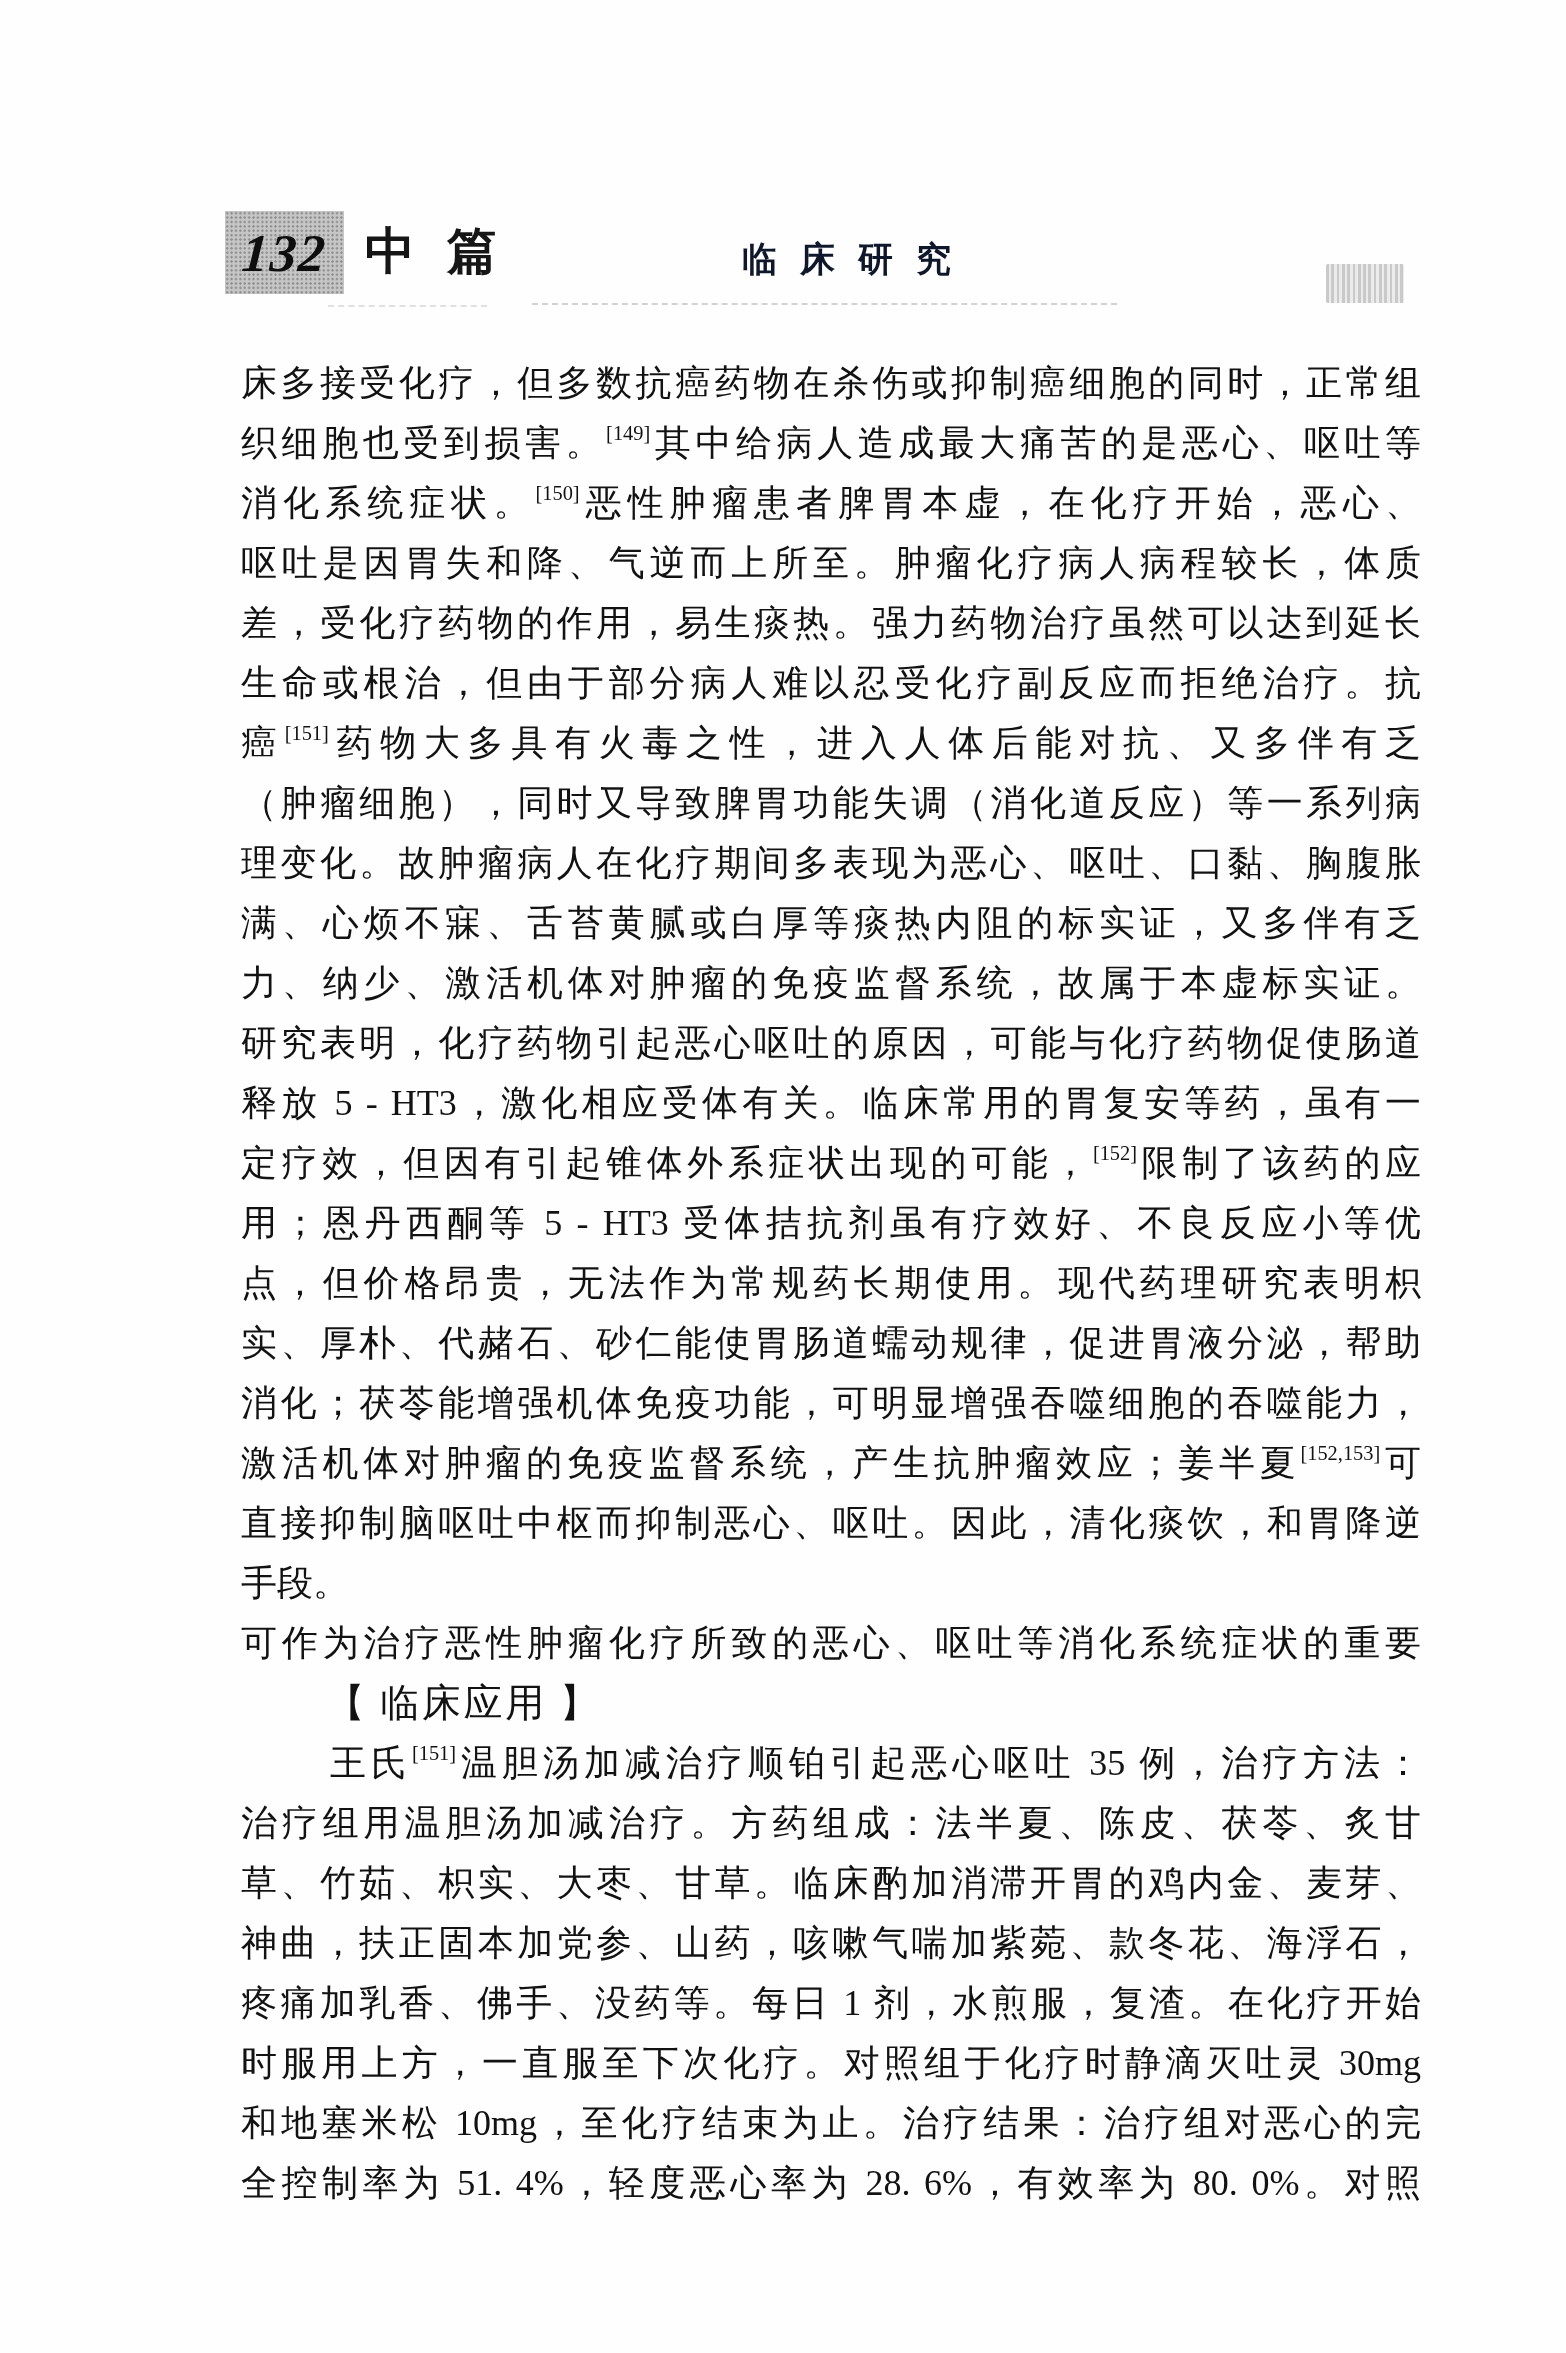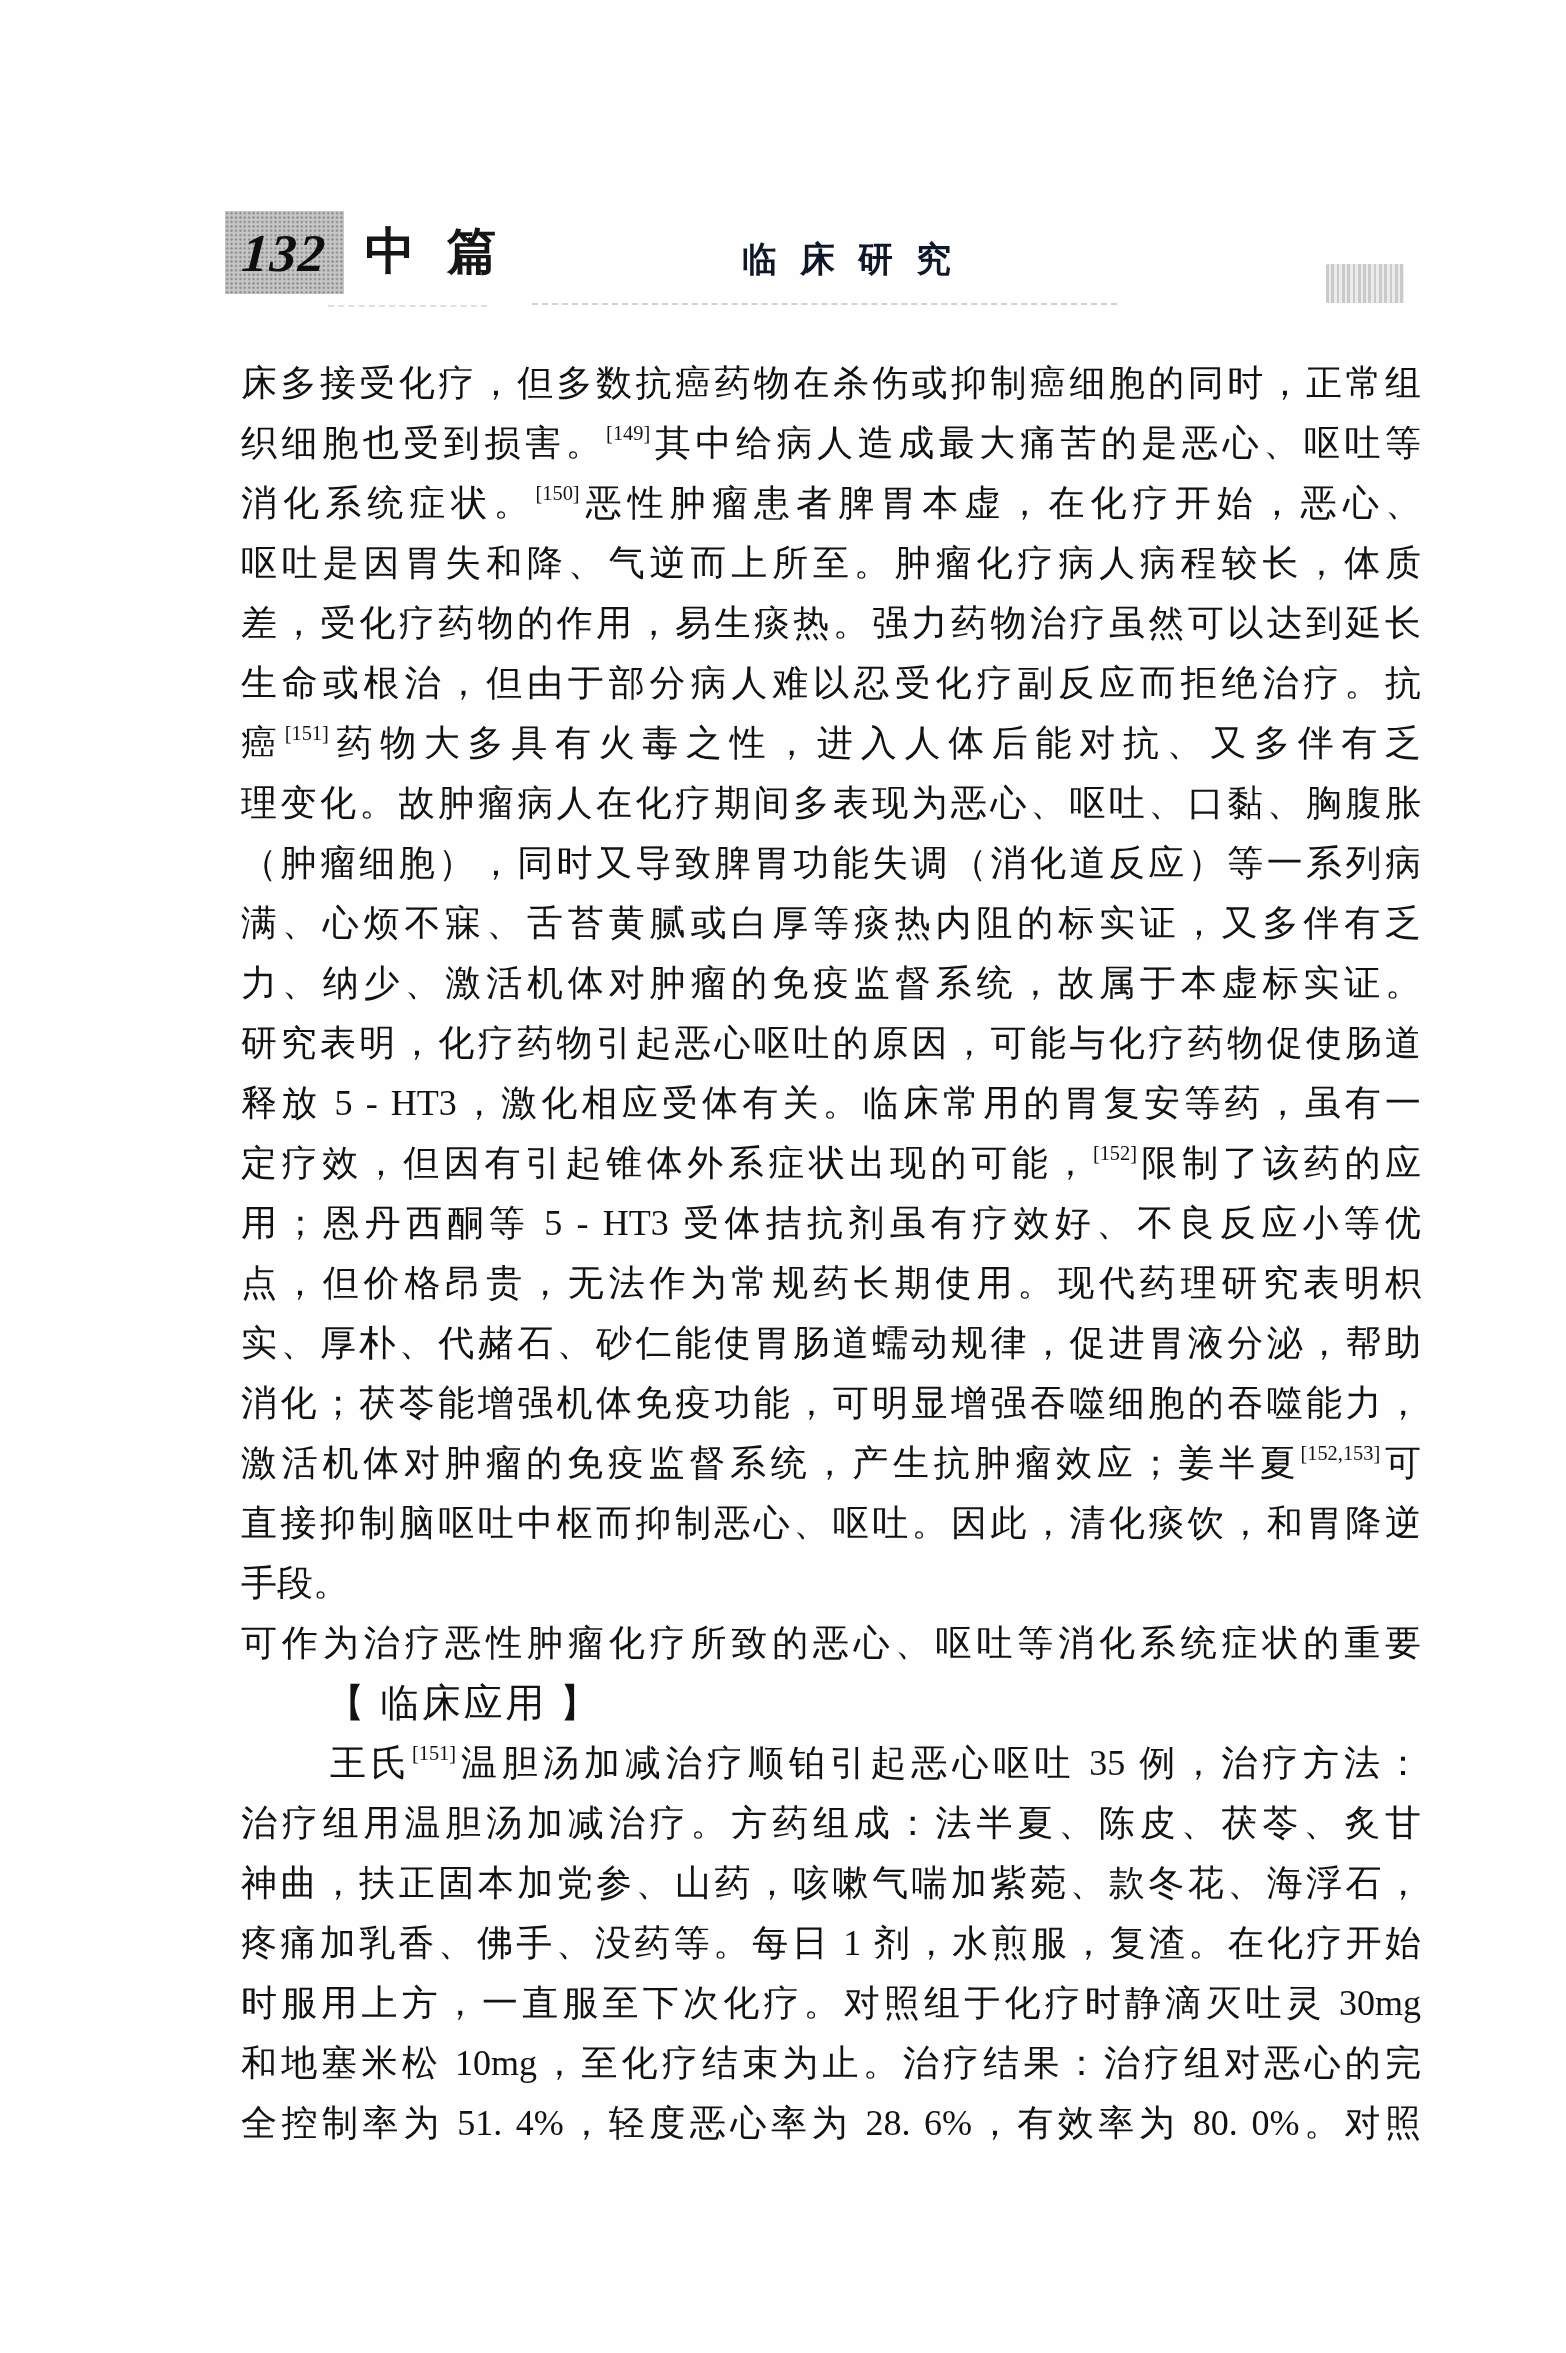--- a/index.html
+++ b/index.html
@@ -102,40 +102,41 @@
 
   <div class="text-block">
     <div>
         <div class="line"><span>床多接受化疗，但多数抗癌药物在杀伤或抑制癌细胞的同时，正常组</span></div>
         <div class="line"><span>织细胞也受到损害。</span><span class="ref-sup">[149]</span><span>其中给病人造成最大痛苦的是恶心、呕吐等</span></div>
         <div class="line"><span>消化系统症状。</span><span class="ref-sup">[150]</span><span>恶性肿瘤患者脾胃本虚，在化疗开始，恶心、</span></div>
         <div class="line"><span>呕吐是因胃失和降、气逆而上所至。肿瘤化疗病人病程较长，体质</span></div>
         <div class="line"><span>差，受化疗药物的作用，易生痰热。强力药物治疗虽然可以达到延长</span></div>
         <div class="line"><span>生命或根治，但由于部分病人难以忍受化疗副反应而拒绝治疗。抗</span></div>
         <div class="line"><span>癌</span><span class="ref-sup">[151]</span><span>药物大多具有火毒之性，进入人体后能对抗、又多伴有乏</span></div>
+        <div class="line"><span>（肿瘤细胞），同时又导致脾胃功能失调（消化道反应）等一系列病</span></div>
         <div class="line"><span>理变化。故肿瘤病人在化疗期间多表现为恶心、呕吐、口黏、胸腹胀</span></div>
-        <div class="line"><span>（肿瘤细胞），同时又导致脾胃功能失调（消化道反应）等一系列病</span></div>
         <div class="line"><span>满、心烦不寐、舌苔黄腻或白厚等痰热内阻的标实证，又多伴有乏</span></div>
         <div class="line"><span>力、纳少、激活机体对肿瘤的免疫监督系统，故属于本虚标实证。</span></div>
         <div class="line"><span>研究表明，化疗药物引起恶心呕吐的原因，可能与化疗药物促使肠道</span></div>
         <div class="line"><span>释放 5 - HT3，激化相应受体有关。临床常用的胃复安等药，虽有一</span></div>
         <div class="line"><span>定疗效，但因有引起锥体外系症状出现的可能，</span><span class="ref-sup">[152]</span><span>限制了该药的应</span></div>
         <div class="line"><span>用；恩丹西酮等 5 - HT3 受体拮抗剂虽有疗效好、不良反应小等优</span></div>
         <div class="line"><span>点，但价格昂贵，无法作为常规药长期使用。现代药理研究表明枳</span></div>
         <div class="line"><span>实、厚朴、代赭石、砂仁能使胃肠道蠕动规律，促进胃液分泌，帮助</span></div>
         <div class="line"><span>消化；茯苓能增强机体免疫功能，可明显增强吞噬细胞的吞噬能力，</span></div>
         <div class="line"><span>激活机体对肿瘤的免疫监督系统，产生抗肿瘤效应；姜半夏</span><span class="ref-sup">[152,153]</span><span>可</span></div>
         <div class="line"><span>直接抑制脑呕吐中枢而抑制恶心、呕吐。因此，清化痰饮，和胃降逆</span></div>
         <div class="line last"><span>手段。</span></div>
         <div class="line"><span>可作为治疗恶性肿瘤化疗所致的恶心、呕吐等消化系统症状的重要</span></div>
       </div>
     <div class="heading-line">【 临床应用 】</div>
     <div>
         <div class="line indent"><span>王氏</span><span class="ref-sup">[151]</span><span>温胆汤加减治疗顺铂引起恶心呕吐 35 例，治疗方法：</span></div>
         <div class="line"><span>治疗组用温胆汤加减治疗。方药组成：法半夏、陈皮、茯苓、炙甘</span></div>
+        <div class="line"><span>草、竹茹、枳实、大枣、甘草。临床酌加消滞开胃的鸡内金、麦芽、</span></div>
         <div class="line"><span>神曲，扶正固本加党参、山药，咳嗽气喘加紫菀、款冬花、海浮石，</span></div>
         <div class="line"><span>疼痛加乳香、佛手、没药等。每日 1 剂，水煎服，复渣。在化疗开始</span></div>
         <div class="line"><span>时服用上方，一直服至下次化疗。对照组于化疗时静滴灭吐灵 30mg</span></div>
         <div class="line"><span>和地塞米松 10mg，至化疗结束为止。治疗结果：治疗组对恶心的完</span></div>
         <div class="line"><span>全控制率为 51. 4%，轻度恶心率为 28. 6%，有效率为 80. 0%。对照</span></div>
       </div>
   </div>
 
 </div>
 

